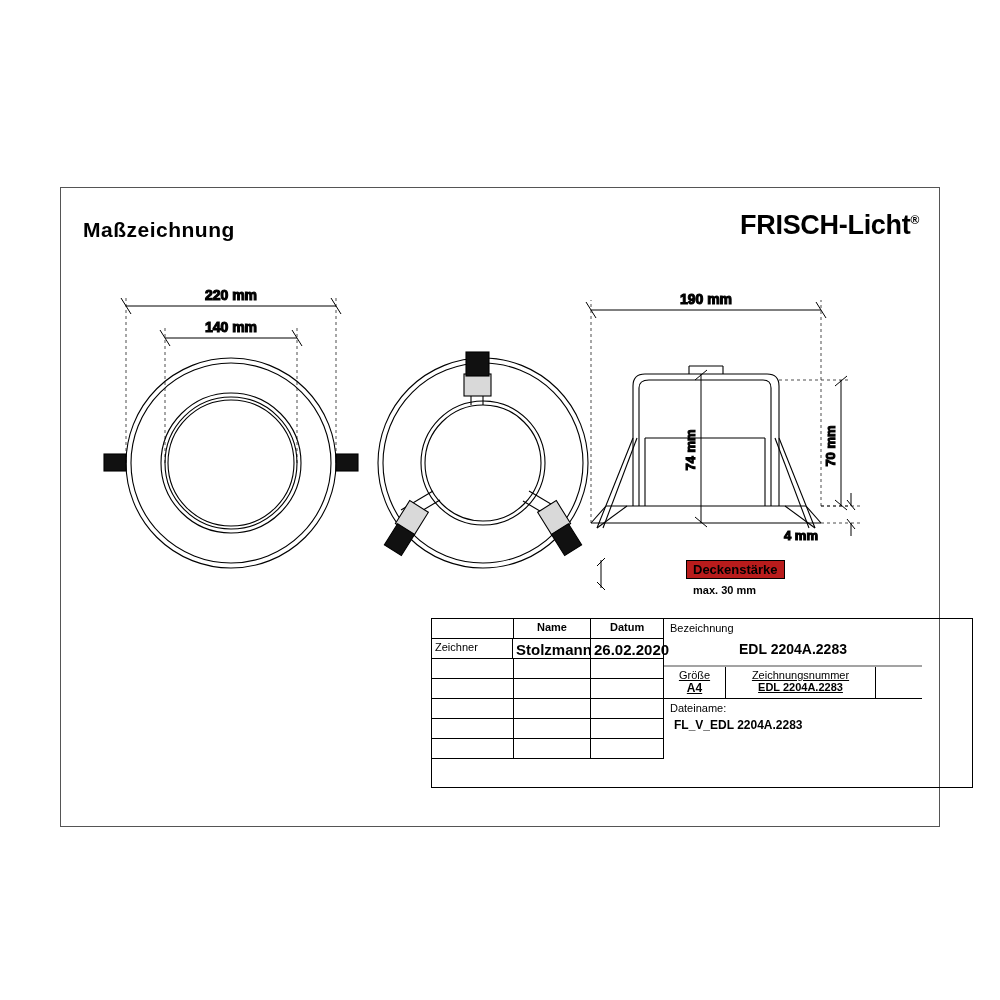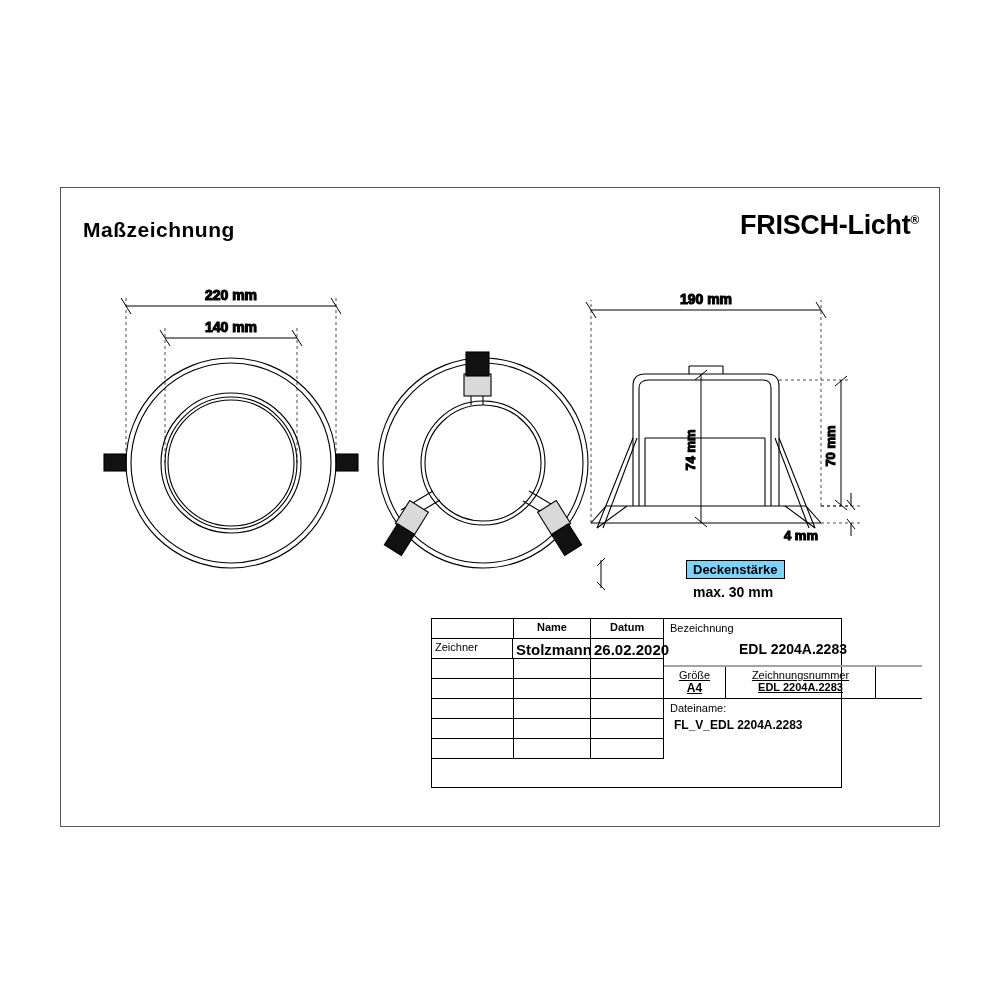--- a/index.html
+++ b/index.html
@@ -63,21 +63,21 @@
     font-family: "Liberation Sans", sans-serif;
     font-size: 13px;
     font-weight: bold;
     fill: #000;
   }
   
   .tblock {
     position: absolute;
     left: 370px;
     top: 430px;
-    width: 411px;
+    width: 542px;
     height: 170px;
     border: 1px solid #000;
     box-sizing: border-box;
     font-size: 11px;
   }
   .tb-left {
     position: absolute;
     left: 0; top: 0;
     width: 232px; height: 140px;
     box-sizing: border-box;
@@ -159,27 +159,27 @@
   }
   .tb-file .v { font-weight: bold; font-size: 12px; margin-top: 4px; margin-left: 4px; }
   .deckbox {
     position: absolute;
     left: 625px;
     top: 372px;
     border: 1px solid #000;
     padding: 1px 6px;
     font-size: 13px;
     font-weight: bold;
-    background: #7dd3fc;
+    background: #b91c1c;
   }
   .decksub {
     position: absolute;
     left: 632px;
     top: 396px;
-    font-size: 14px;
+    font-size: 11px;
     font-weight: bold;
   }
 </style>
 </head>
 <body>
 
 <div class="sheet">
 
   <div class="title-text">Maßzeichnung</div>
   <div class="brand"><span>FRISCH-Licht</span><sup>®</sup></div>

